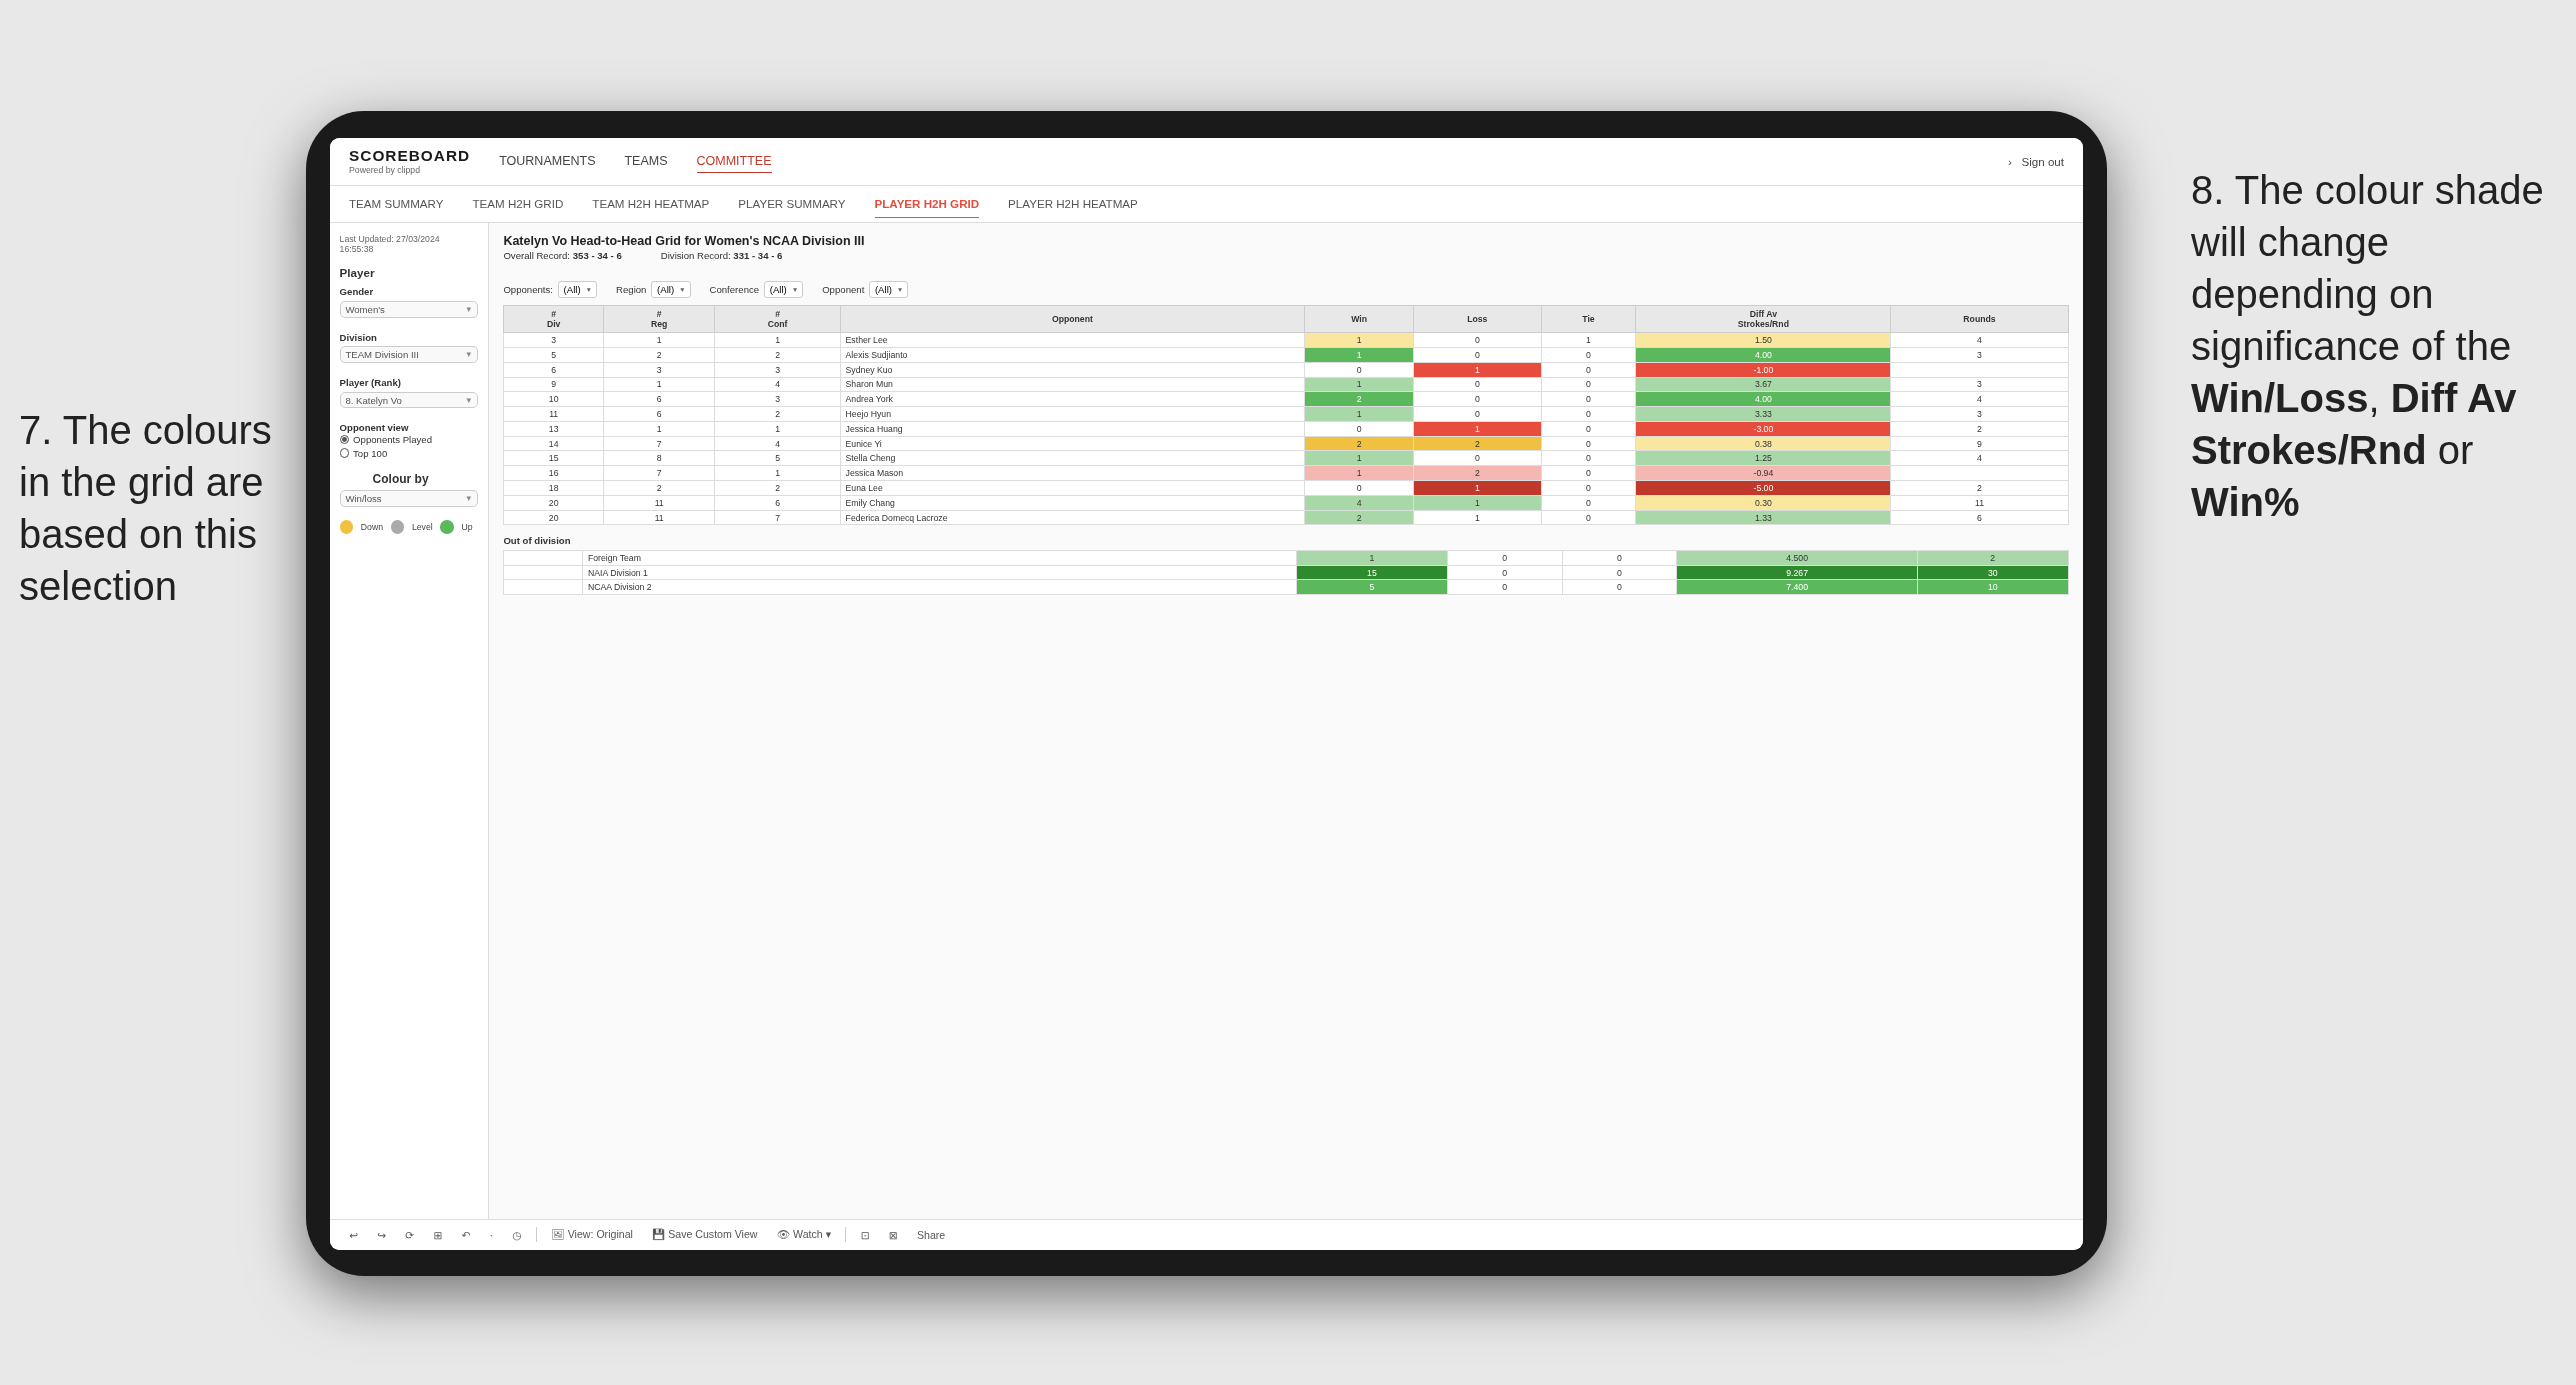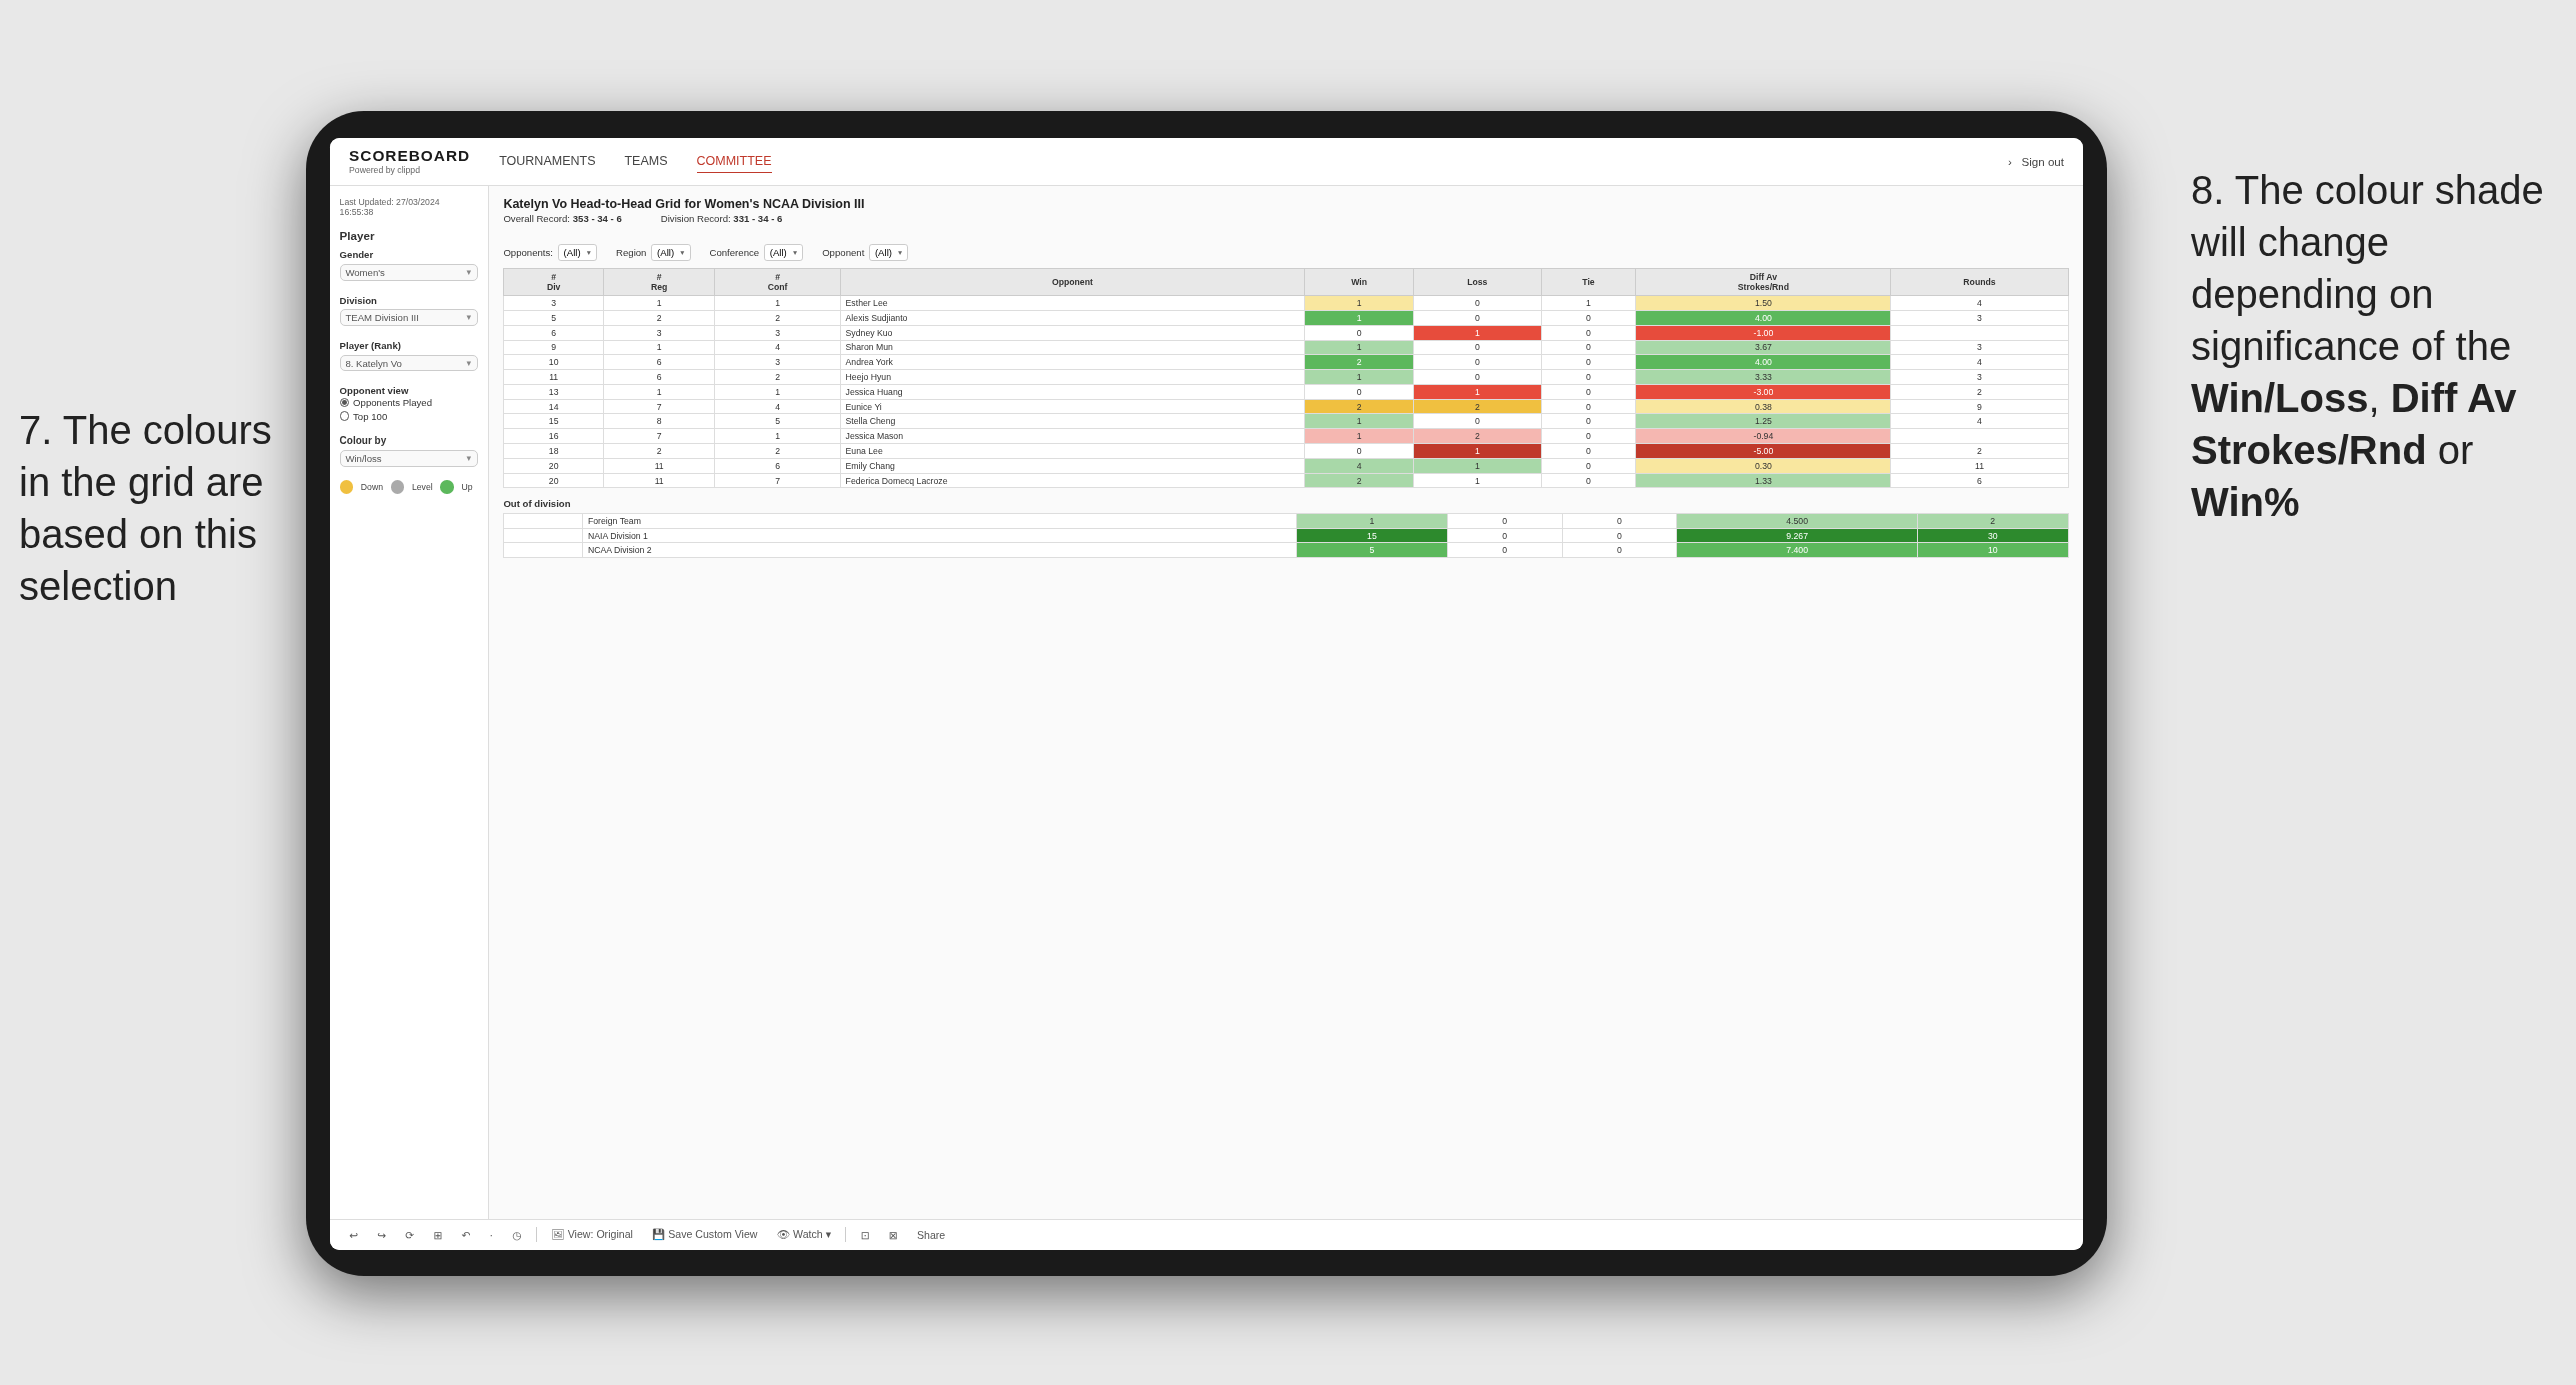--- a/index.html
+++ b/index.html
@@ -219,25 +219,26 @@
       justify-content: center;
     }
     .radio-dot.selected::after {
       content: '';
       width: 4.8px;
       height: 4.8px;
       background: #555;
       border-radius: 50%;
     }
     .colour-by-title {
-      font-size: 10px;
+      font-size: 12px;
       font-weight: 700;
       color: #333;
       margin-bottom: 3.9px;
       margin-top: 9.6px;
+      margin-left: 33px;
     }
     .legend-row {
       display: flex;
       align-items: center;
       gap: 7.7px;
       margin-top: 7.7px;
     }
     .legend-dot {
       width: 13.5px;
       height: 13.5px;
@@ -409,20 +410,28 @@
         <span class="nav-item">TOURNAMENTS</span>
         <span class="nav-item">TEAMS</span>
         <span class="nav-item active">COMMITTEE</span>
       </div>
       <div class="nav-right">
         <span>›</span>
         <span>Sign out</span>
       </div>
     </div>
 
+    <div class="sub-nav">
+      <span class="sub-nav-item">TEAM SUMMARY</span>
+      <span class="sub-nav-item">TEAM H2H GRID</span>
+      <span class="sub-nav-item">TEAM H2H HEATMAP</span>
+      <span class="sub-nav-item">PLAYER SUMMARY</span>
+      <span class="sub-nav-item active">PLAYER H2H GRID</span>
+      <span class="sub-nav-item">PLAYER H2H HEATMAP</span>
+    </div>
 
     <div class="main-content">
 
       <div class="sidebar">
         <div class="last-updated">
           <div>Last Updated: 27/03/2024</div>
           <div>16:55:38</div>
         </div>
 
         <div class="player-section-title">Player</div>

